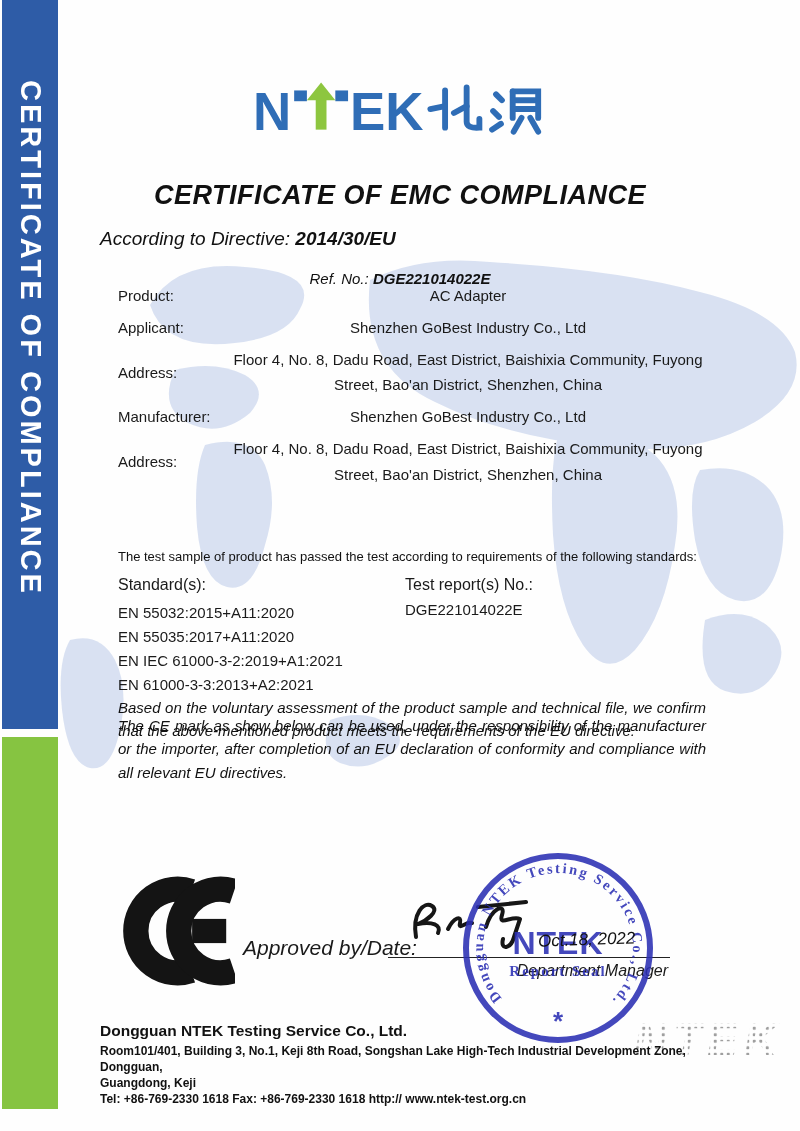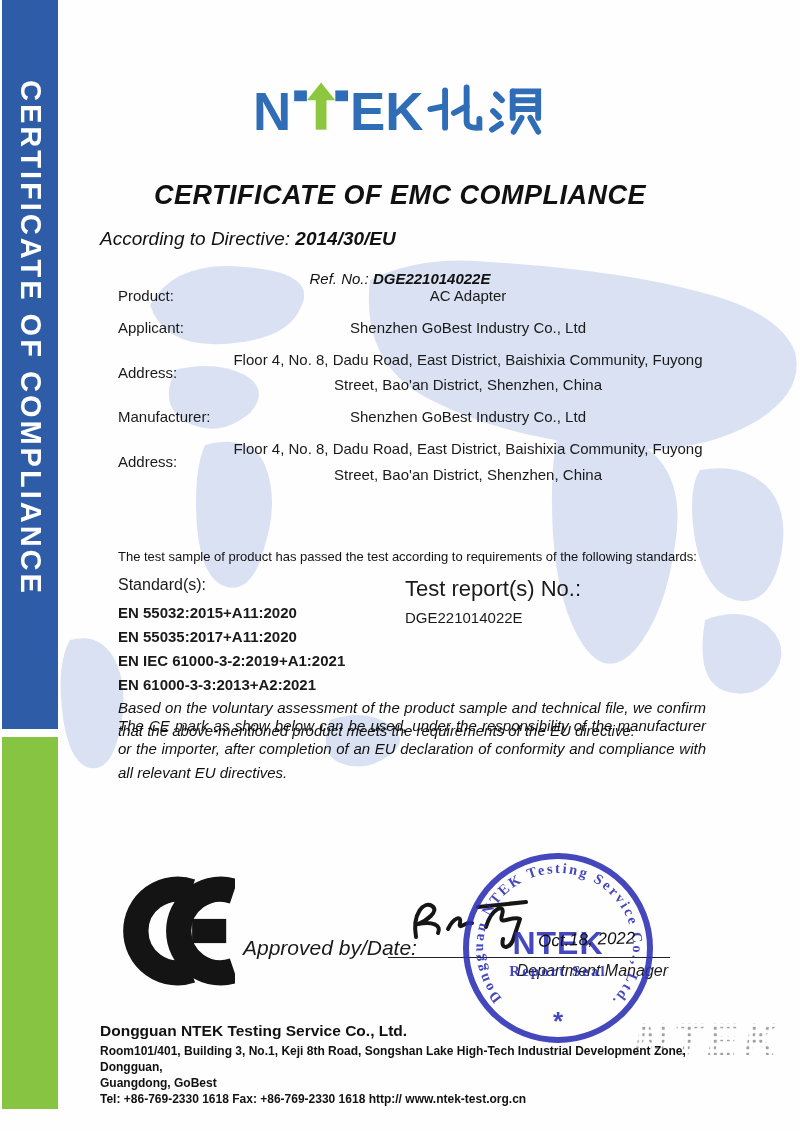--- a/index.html
+++ b/index.html
@@ -49,23 +49,23 @@
   .frow .flabel { line-height:1.3; }
   .frow .fval { line-height:1.72;text-align:center; }
   
   .statement {
     position:absolute; left:118px; top:521px; width:592px;
     font-size:13px; line-height:1.45; color:#111;margin-top:27px;
   }
   
   .stds-left { position:absolute; left:118px; top:576px; font-size:15px; }
   .stds-left .hdr { font-size:16px; margin-bottom:7px; }
-  .stds-left .item { line-height:24px;font-weight:bold; }
+  .stds-left .item { line-height:24px; }
   .stds-right { position:absolute; left:405px; top:576px; font-size:15px; }
-  .stds-right .hdr { font-size:22px; margin-bottom:7px; }
+  .stds-right .hdr { font-size:16px; margin-bottom:7px; }
   
   .para {
     position:absolute; left:118px; width:588px; font-style:italic;
     font-size:15px; line-height:1.55; text-align:justify; color:#111;
   }
   .para1 { top:696px; }
   .para2 { top:714px; }
   
   .ce { position:absolute; left:103px; top:872px; }
   .approved { position:absolute; left:243px; top:936px; font-style:italic; font-size:21px; }
@@ -236,17 +236,17 @@
     <text x="98" y="180" text-anchor="middle" font-family="Liberation Sans, sans-serif" font-size="26" font-weight="bold" fill="#2b2fb4">*</text>
   </svg>
 
   <div class="sigdate">Oct.18, 2022</div>
 
   <div class="watermark">NTEK</div>
 
   <div class="footer">
     <div class="company">Dongguan NTEK Testing Service Co., Ltd.</div>
     <div class="line">Room101/401, Building 3, No.1, Keji 8th Road, Songshan Lake High-Tech Industrial Development Zone, Dongguan,</div>
-    <div class="line">Guangdong, GoBest</div>
+    <div class="line">Guangdong, Keji</div>
     <div class="line">Tel: +86-769-2330 1618 Fax: +86-769-2330 1618 http:// www.ntek-test.org.cn</div>
   </div>
 
 </div>
 
 </body></html>

